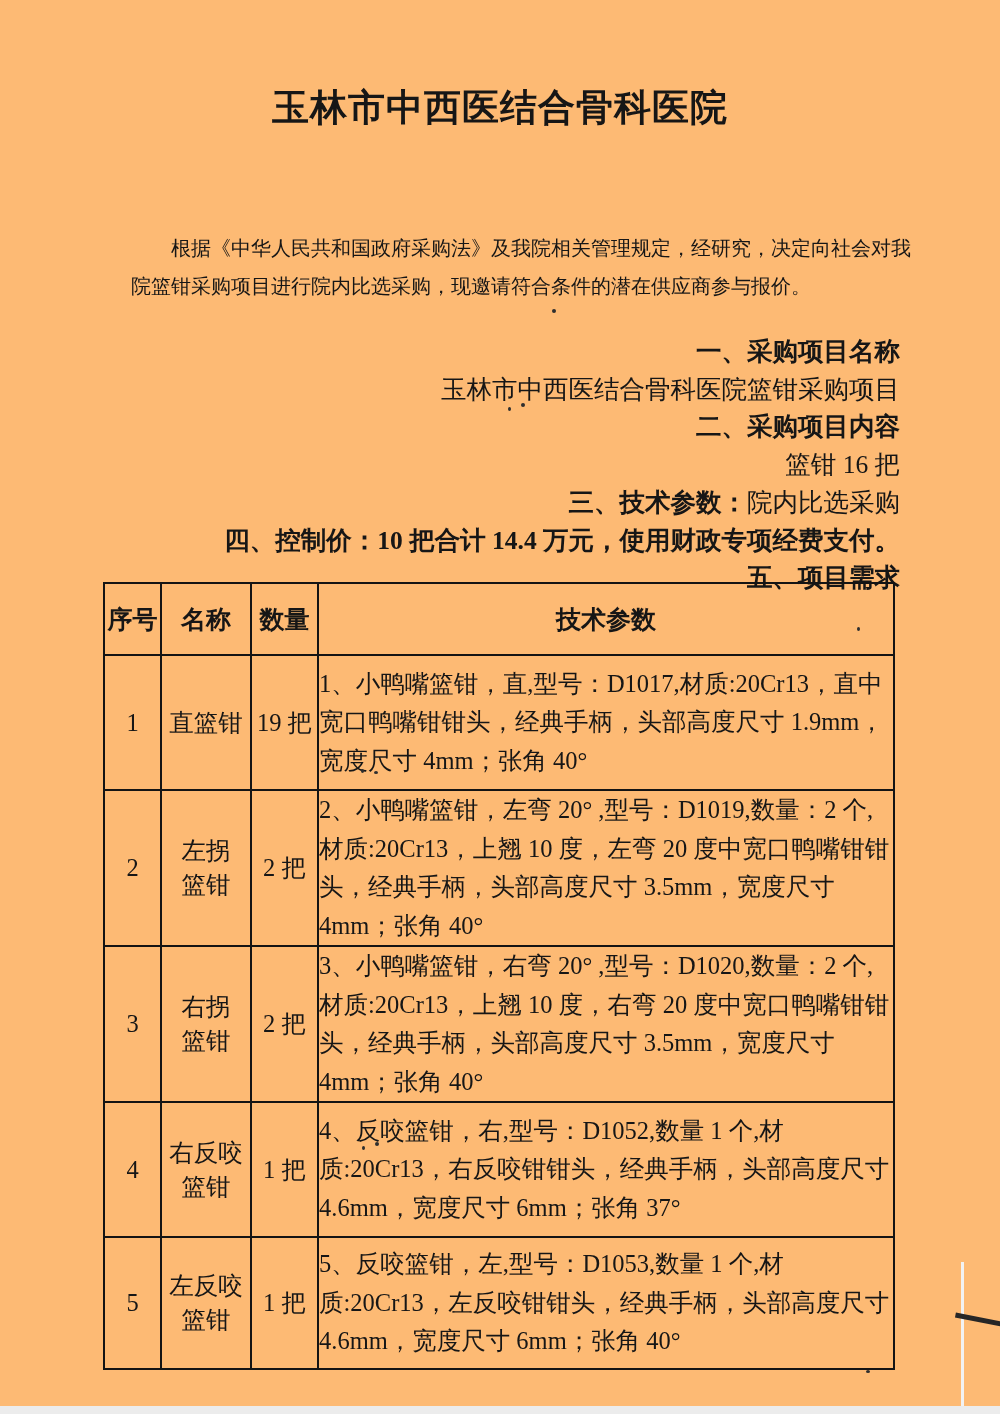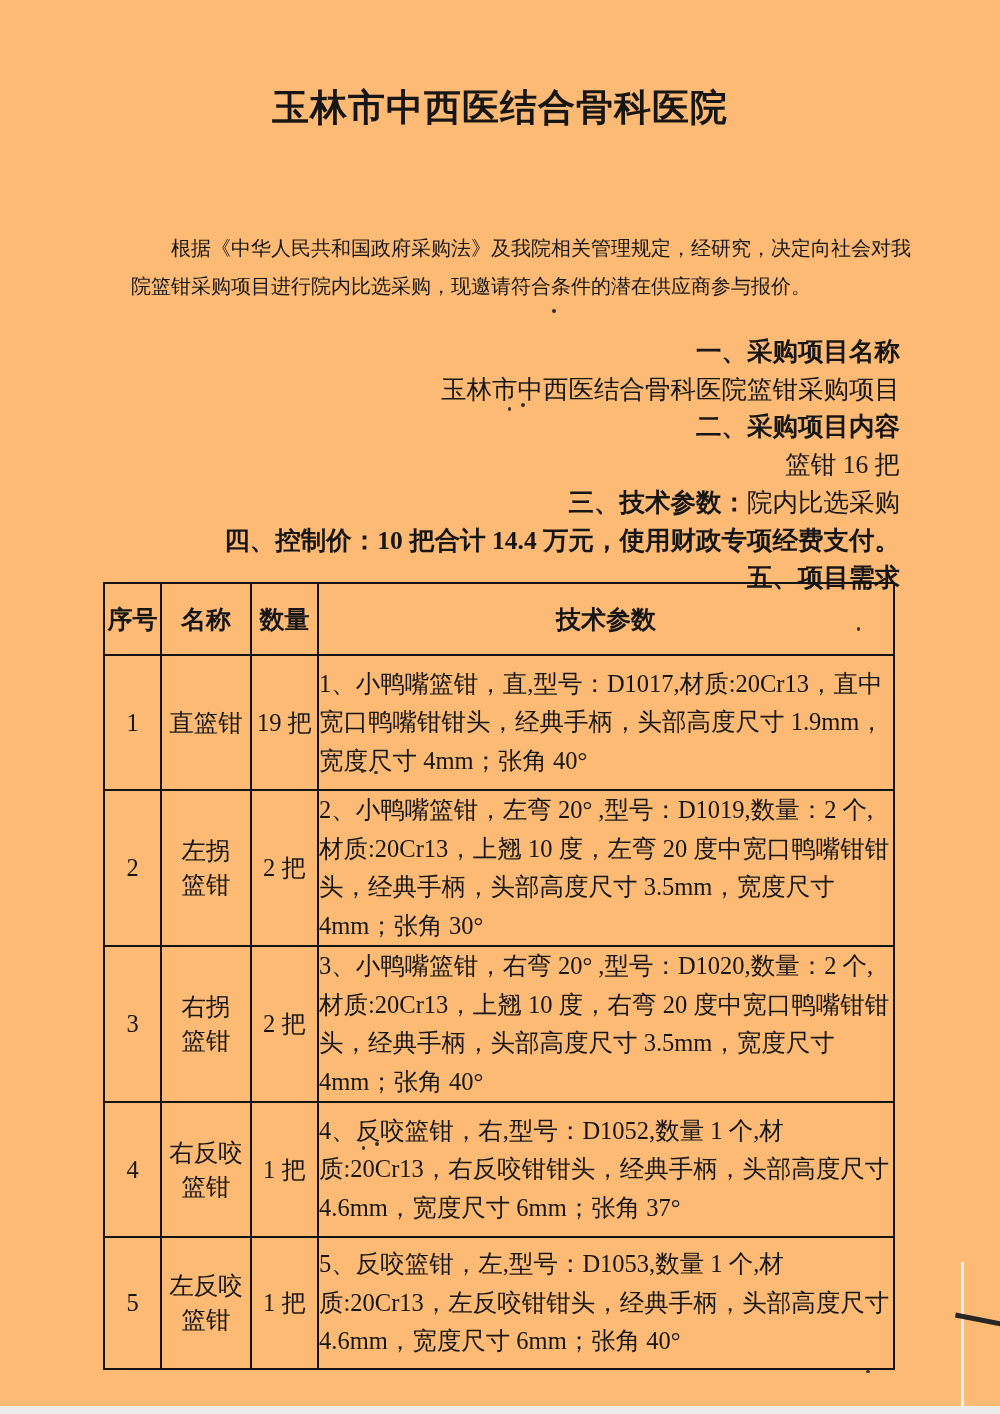--- a/index.html
+++ b/index.html
@@ -106,21 +106,21 @@
       <td class="c-center">1</td>
       <td class="c-center">直篮钳</td>
       <td class="c-center">19 把</td>
       <td class="c-spec">1、小鸭嘴篮钳，直,型号：D1017,材质:20Cr13，直中宽口鸭嘴钳钳头，经典手柄，头部高度尺寸 1.9mm，宽度尺寸 4mm；张角 40°</td>
     </tr>
     <tr class="r2">
       <td class="c-center">2</td>
       <td class="c-center">左拐
 篮钳</td>
       <td class="c-center">2 把</td>
-      <td class="c-spec">2、小鸭嘴篮钳，左弯 20° ,型号：D1019,数量：2 个,材质:20Cr13，上翘 10 度，左弯 20 度中宽口鸭嘴钳钳头，经典手柄，头部高度尺寸 3.5mm，宽度尺寸 4mm；张角 30°</td>
+      <td class="c-spec">2、小鸭嘴篮钳，左弯 20° ,型号：D1019,数量：2 个,材质:20Cr13，上翘 10 度，左弯 20 度中宽口鸭嘴钳钳头，经典手柄，头部高度尺寸 3.5mm，宽度尺寸 4mm；张角 40°</td>
     </tr>
     <tr class="r3">
       <td class="c-center">3</td>
       <td class="c-center">右拐
 篮钳</td>
       <td class="c-center">2 把</td>
       <td class="c-spec">3、小鸭嘴篮钳，右弯 20° ,型号：D1020,数量：2 个,材质:20Cr13，上翘 10 度，右弯 20 度中宽口鸭嘴钳钳头，经典手柄，头部高度尺寸 3.5mm，宽度尺寸 4mm；张角 40°</td>
     </tr>
     <tr class="r4">
       <td class="c-center">4</td>

